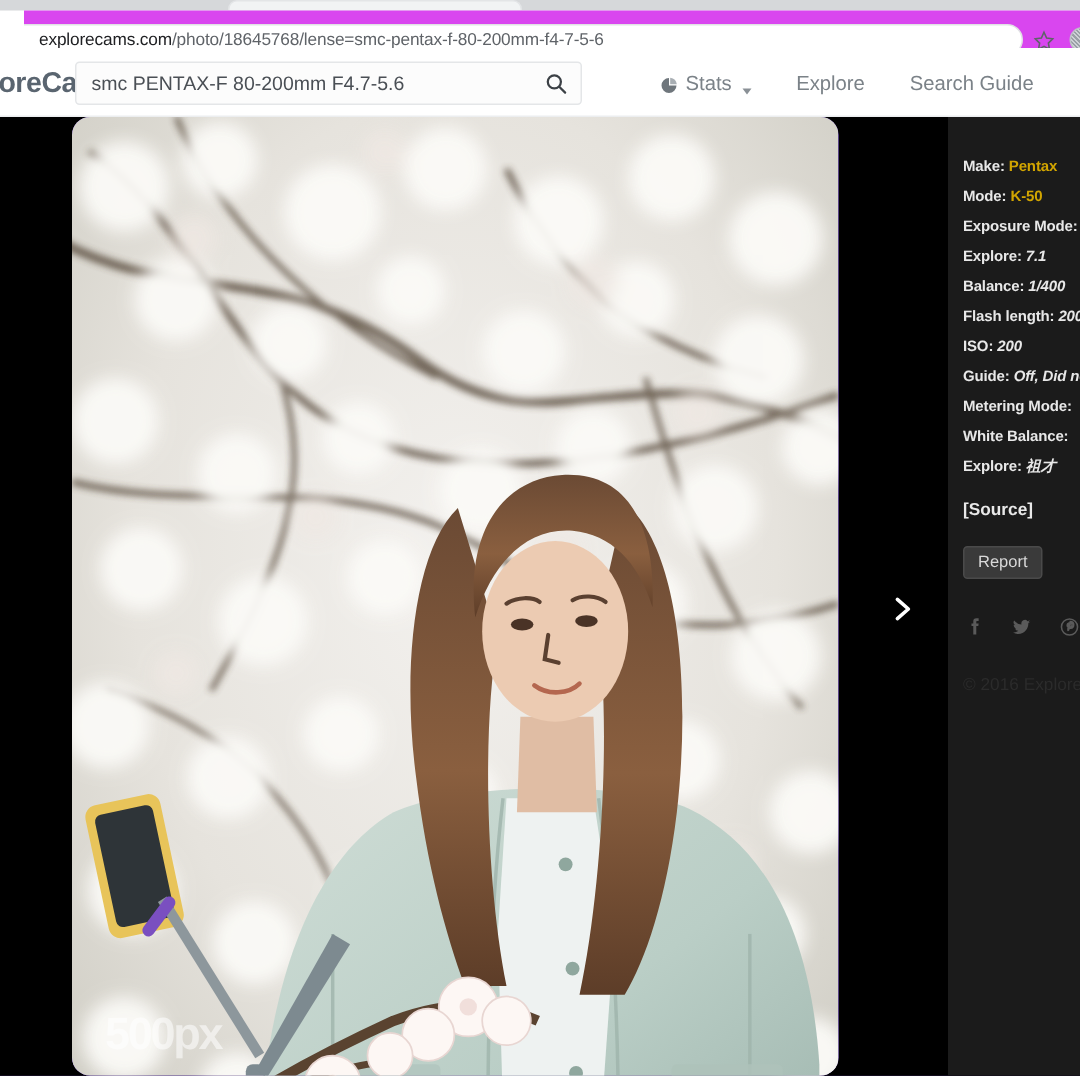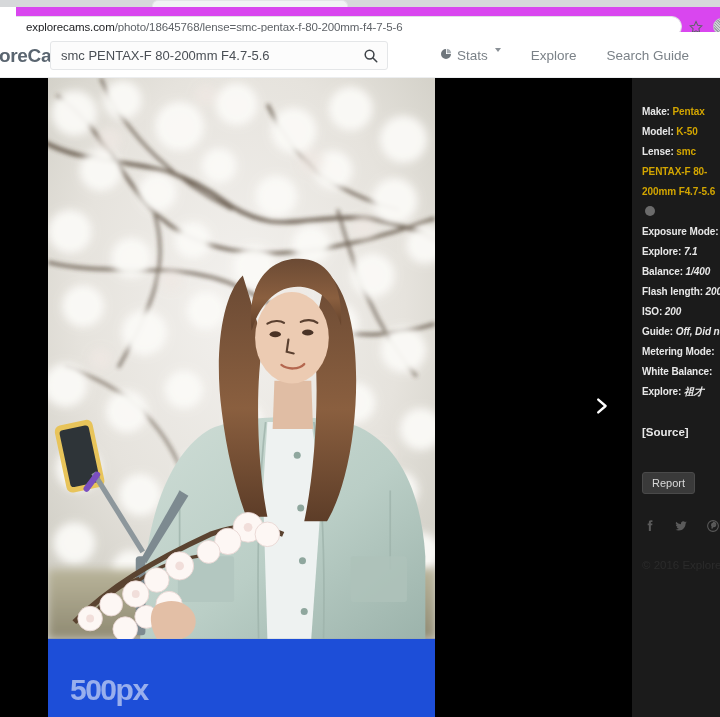--- a/index.html
+++ b/index.html
@@ -87,43 +87,44 @@
     width: 34px; height: 27px; border: none; background: transparent;
     cursor: pointer; display: flex; align-items: center; justify-content: center;
     color: #3c4146;
   }
   #main-nav {
     position: absolute; left: 440px; top: 0; height: 46px;
     display: flex; align-items: center; gap: 30px;
   }
   .nav-link {
     font-size: 13.5px; color: #7b8288; text-decoration: none;
-    display: flex; align-items: flex-start; gap: 5px;
+    display: flex; align-items: flex-end; gap: 5px;
     white-space: nowrap;
   }
   .caret-down {
     display: inline-block; width: 0; height: 0;
     border-left: 3.5px solid transparent;
     border-right: 3.5px solid transparent;
     border-top: 4px solid #8a9096;
     margin-left: 2px;
   }
   #stats-pie-icon { width: 12px; height: 12px; display:block; }
 
   
   #page-body {
     position: absolute; left: 0; top: 78px; width: 720px; height: 639px;
     background: #000000;
   }
 
   
   #photo-stage {
-    position: absolute; left: 48px; top: 0px; width: 387px; height: 639px;
+    position: absolute; left: 48px; top: 0px; width: 511px; height: 639px;
     overflow: hidden;
-    background: #1d4ed8;
+    background: #8b5cf6;
+    border-radius: 12px;
   }
   #photo-canvas { position: absolute; inset: 0; }
 
   #next-photo-button {
     position: absolute; left: 582px; top: 306px;
     width: 38px; height: 44px;
     display: flex; align-items: center; justify-content: center;
     cursor: pointer; color: #ffffff;
   }
 
@@ -159,24 +160,24 @@
   .meta-wrap { white-space: normal; }
   #lens-link-icon {
     display: inline-block; width: 10px; height: 10px;
     border-radius: 50%;
     background: #6b6b6b;
     vertical-align: -1px; margin-left: 3px;
   }
   #source-link {
     display: block; font-size: 11.5px; font-weight: 700;
     color: #e8e8e8; text-decoration: none;
-    line-height: 20px; margin-top: 20px;
+    line-height: 20px; margin-top: 8px;
   }
   #report-button {
-    margin-top: 30px;
+    margin-top: 14px;
     display: inline-block;
     background: #3a3a3a;
     color: #d9d9d9;
     border: 1px solid #4a4a4a;
     border-radius: 3px;
     font-size: 11px;
     padding: 4px 9px;
     cursor: pointer;
     font-family: "Liberation Sans", sans-serif;
   }
@@ -444,28 +445,24 @@
   </div>
 
   <div id="meta-panel">
 
     <div class="meta-row">
       <span>Make:</span>
       <span class="val">Pentax</span>
     </div>
 
     <div class="meta-row">
-      <span>Model:</span>
+      <span>Mode:</span>
       <span class="val">K-50</span>
     </div>
 
-    <div class="meta-row meta-wrap">
-      <span>Lense:</span>
-      <span class="val">smc PENTAX-F 80-200mm F4.7-5.6</span><span id="lens-link-icon"></span>
-    </div>
 
     <div class="meta-row">
       <span>Exposure Mode:</span>
       
     </div>
 
     <div class="meta-row">
       <span>Explore:</span>
       <span class="val plain">7.1</span>
     </div>

